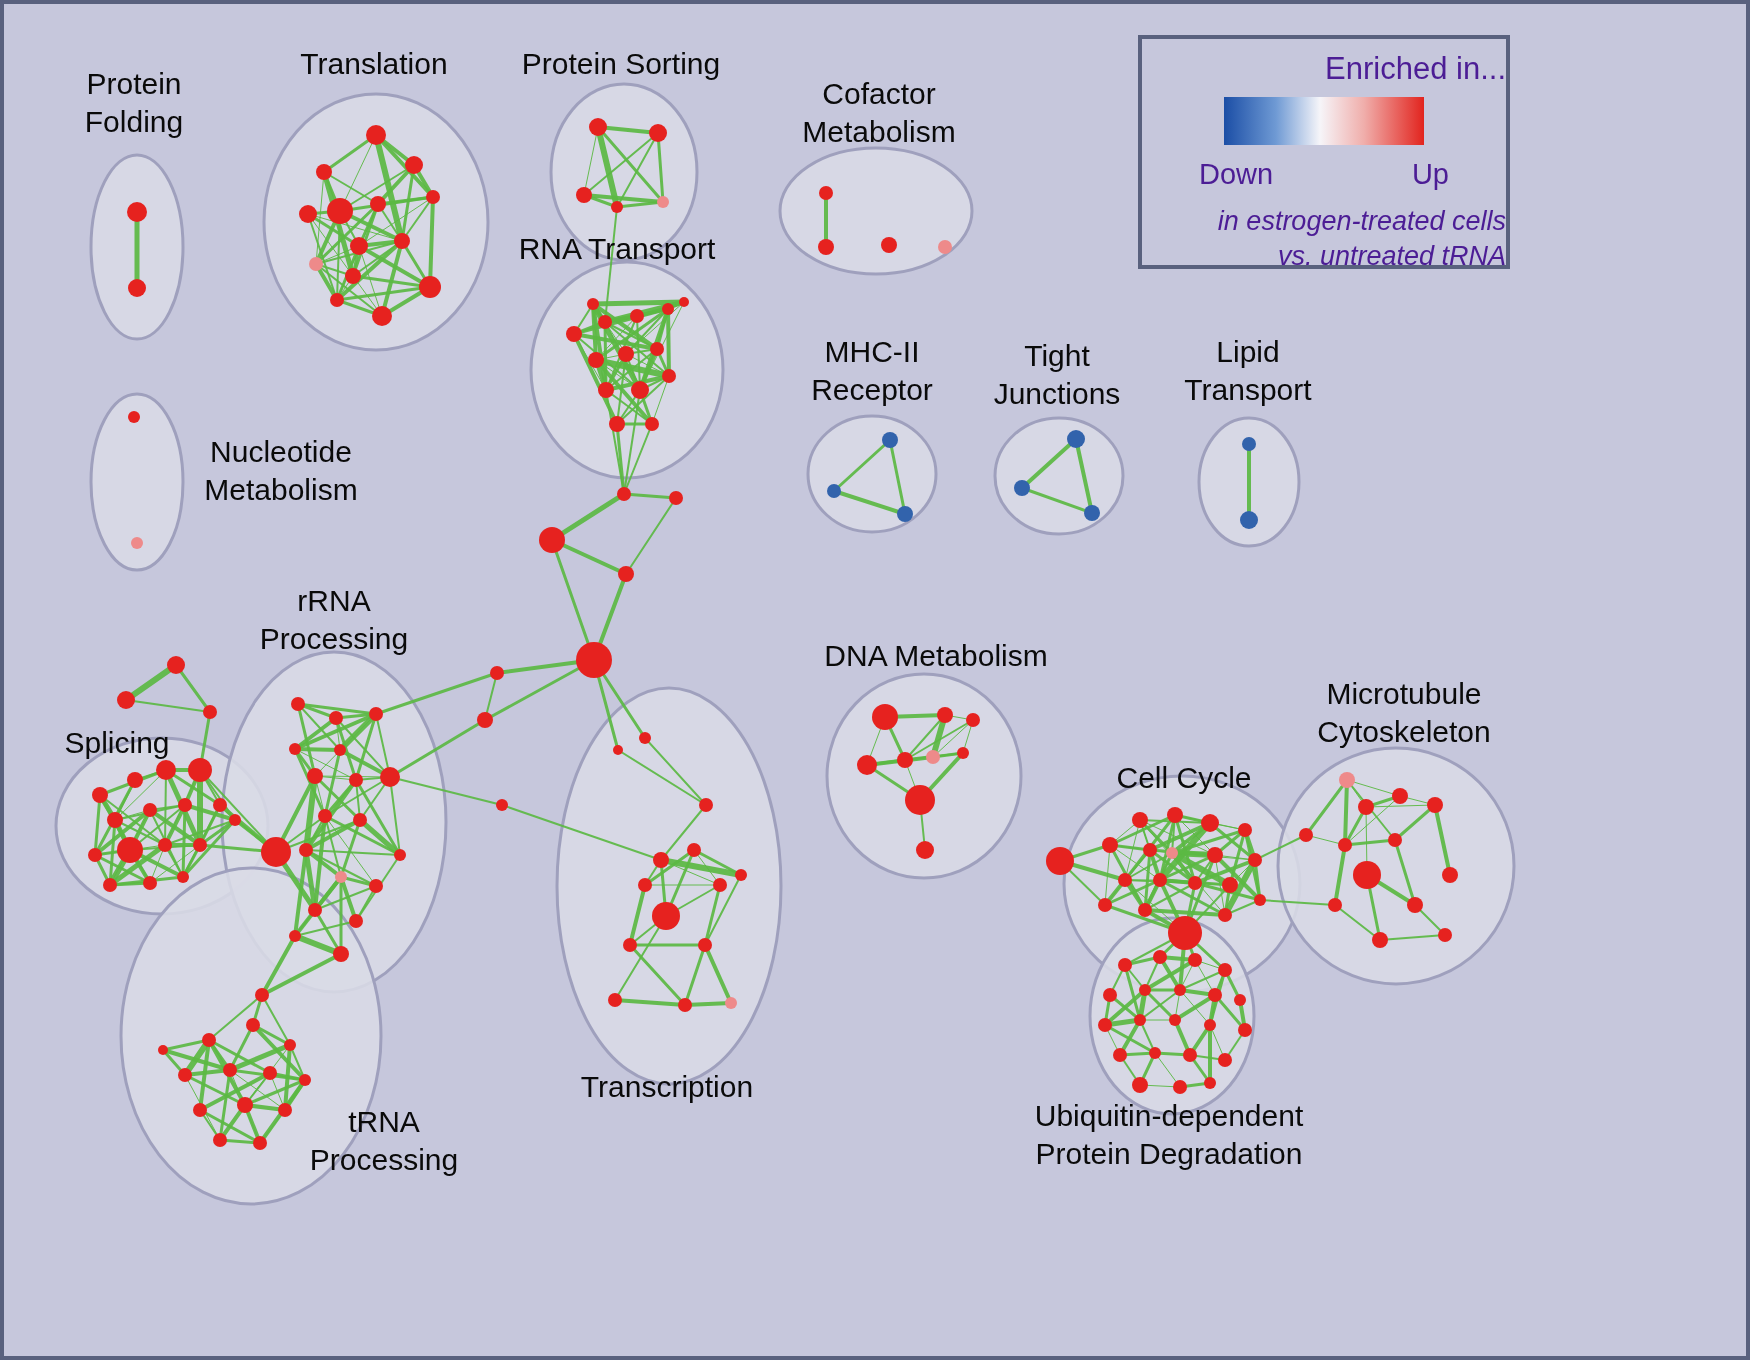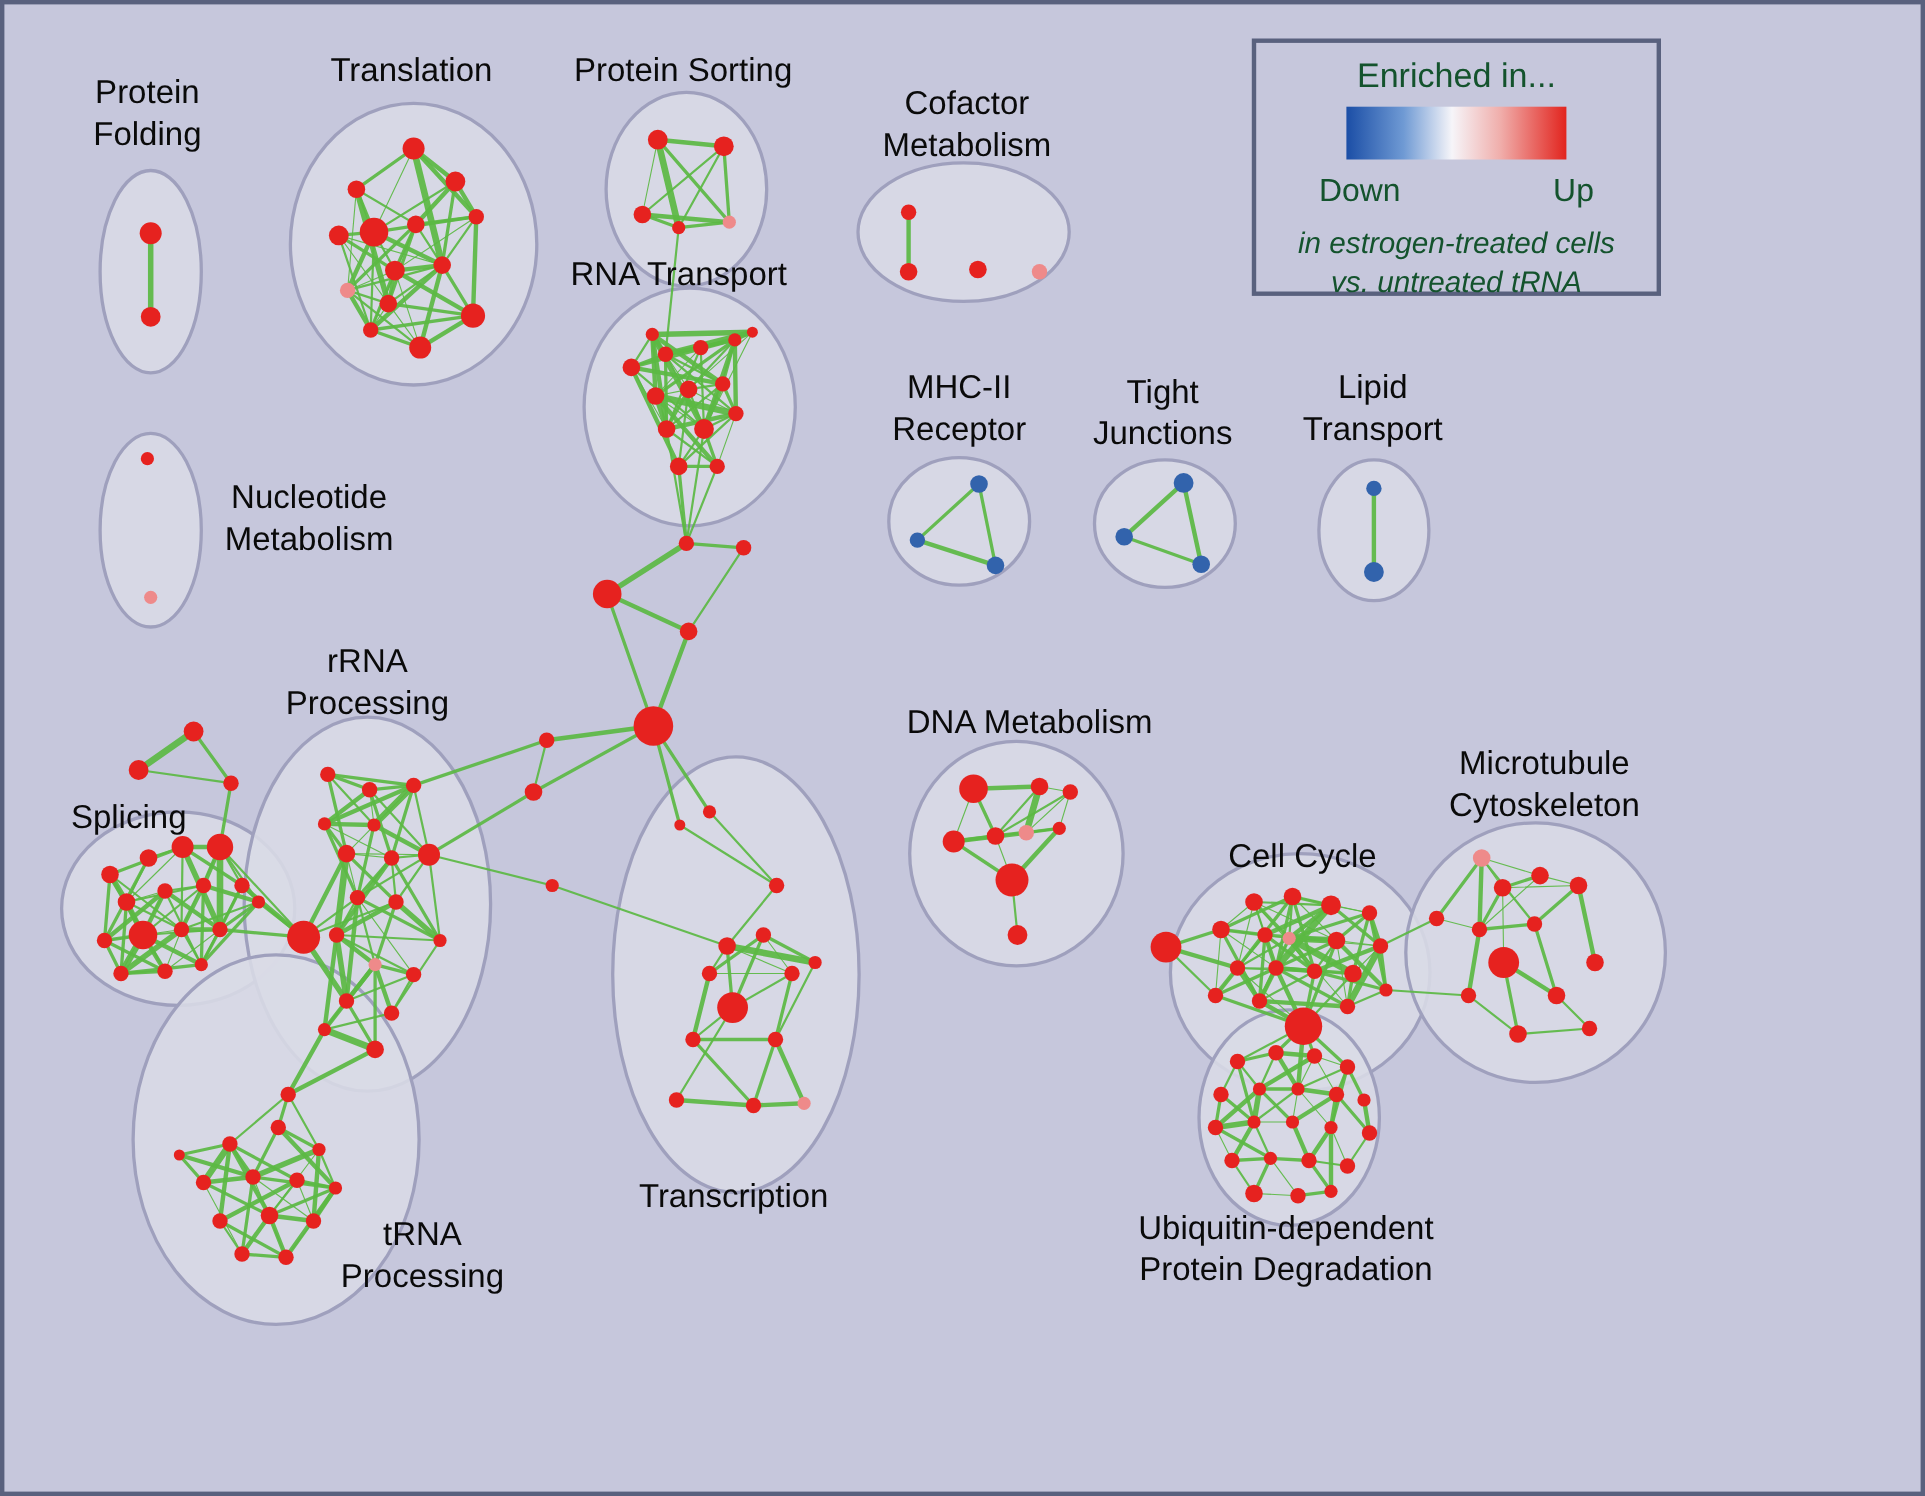--- a/index.html
+++ b/index.html
@@ -1,25 +1,25 @@
 <!DOCTYPE html>
 <html><head>
 <meta charset="utf-8">
 <style>
   html,body{margin:0;padding:0;background:#c6c7dc;}
   .stage{
     position:relative;width:1750px;height:1360px;box-sizing:border-box;
     background:#c6c7dc;border:4px solid #59617e;overflow:hidden;
-    font-family:"Liberation Sans",sans-serif;color:#14532d;
+    font-family:"Liberation Sans",sans-serif;color:#4c1d95;
   }
   #network{position:absolute;left:0;top:0;}
   .legend{
     position:absolute;left:1134px;top:31px;width:372px;height:234px;
     box-sizing:border-box;border:4px solid #59617e;background:#c6c7dc;
-    text-align:center;z-index:5;
+    text-align:right;z-index:5;
   }
   .legend-title{font-size:31px;margin-top:12px;}
   .gradient-bar{
     width:200px;height:48px;margin:10px auto 2px auto;
     background:linear-gradient(to right,#1b4ea6 0%,#6f9ad4 26%,#f6f5f9 48%,#f0aeab 70%,#e2241e 100%);
   }
   .scale-row{
     display:flex;justify-content:space-between;width:250px;margin:13px auto;
     font-size:29px;
   }

